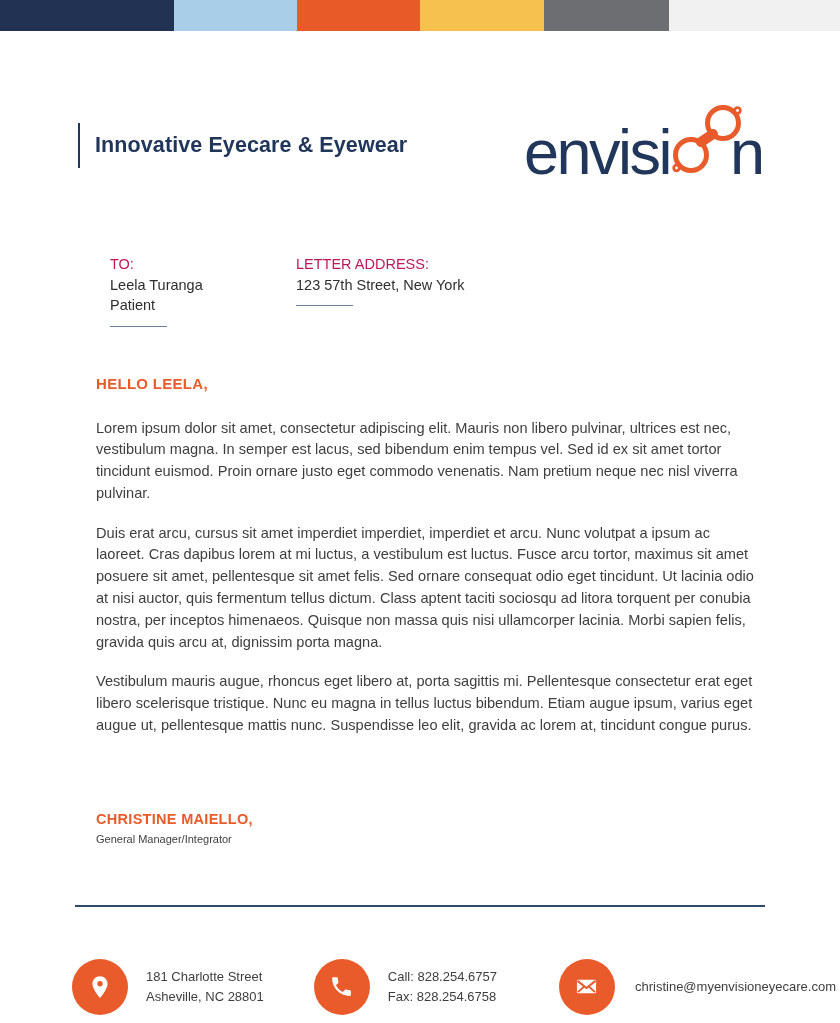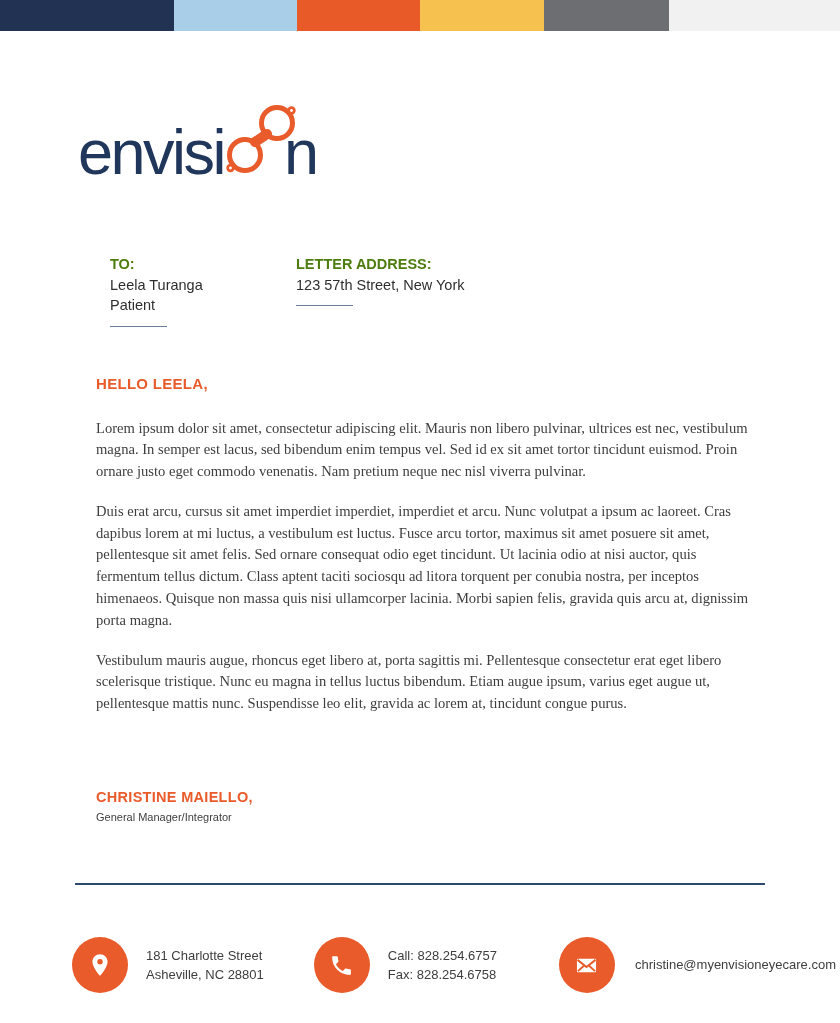--- a/index.html
+++ b/index.html
@@ -50,36 +50,36 @@
   .logo-word { fill: var(--navy); font-family: "Liberation Sans", sans-serif; }
   .glasses-ring { fill: none; stroke: var(--orange); stroke-width: 5; }
   .glasses-bridge { stroke: var(--orange); stroke-width: 10; stroke-linecap: round; }
   .glasses-nub { fill: var(--orange); }
   .glasses-nub-hole { fill: #ffffff; }
 
   
   .addresses { display: flex; margin: 55px 0 0 110px; }
   .addr-col { font-size: 14.5px; color: #2E2E2E; line-height: 20.5px; }
   .addr-col.first { width: 186px; }
-  .addr-label { font-weight: bold; color: #4d7c0f; }
+  .addr-label { font-weight: normal; color: #be185d; }
   .addr-underline {
     width: 57px;
     border-bottom: 1.5px solid var(--underline);
     margin-top: 10px;
   }
 
   
   .greeting {
     margin: 48px 0 0 96px;
     color: var(--orange);
     font-weight: bold;
     font-size: 15px;
     letter-spacing: 0.3px;
   }
-  .letter-body { margin: 0 82px 0 96px; font-family: Liberation Serif, serif; }
+  .letter-body { margin: 0 82px 0 96px; }
   .letter-body p {
     font-size: 14.6px;
     line-height: 21.8px;
     color: var(--body-text);
     margin: 18px 0 0 0;
   }
   .letter-body p:first-child { margin-top: 26px; }
 
   
   .signature { margin: 74px 3px 0 96px; }
@@ -119,20 +119,24 @@
 <div class="top-bar">
   <div class="seg" style="background: rgb(33, 50, 83);"></div>
   <div class="seg" style="background: rgb(169, 207, 232);"></div>
   <div class="seg" style="background: rgb(232, 90, 40);"></div>
   <div class="seg" style="background: rgb(247, 193, 79);"></div>
   <div class="seg" style="background: rgb(109, 110, 113);"></div>
   <div class="seg" style="background: rgb(241, 241, 242);"></div>
 </div>
 
 <div class="header">
+  <div class="brand-line">
+    <div class="vbar"></div>
+    <h1 class="tagline">Innovative Eyecare &amp; Eyewear</h1>
+  </div>
   <div>
     <svg class="logo-svg" width="242" height="100" viewBox="0 0 242 100">
       <text class="logo-word" x="0" y="79" font-size="63" letter-spacing="-0.5" textLength="148">envisi</text>
       <g>
         <line class="glasses-bridge" x1="177" y1="47" x2="189" y2="39"></line>
         <circle class="glasses-ring" cx="167" cy="60" r="15.5"></circle>
         <circle class="glasses-ring" cx="199" cy="28" r="15.5"></circle>
         <circle class="glasses-nub" cx="152.5" cy="73" r="4.2"></circle>
         <circle class="glasses-nub-hole" cx="152.5" cy="73" r="1.4"></circle>
         <circle class="glasses-nub" cx="213.5" cy="15.5" r="4.2"></circle>

